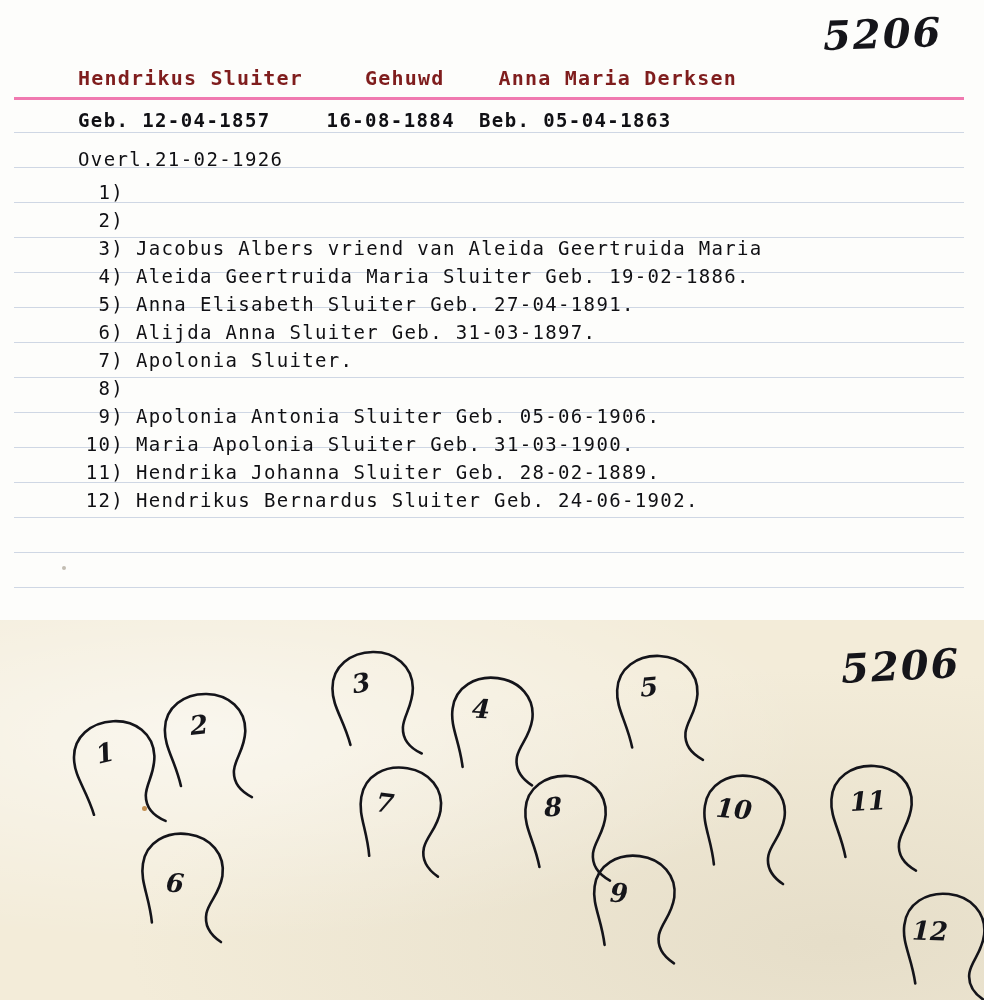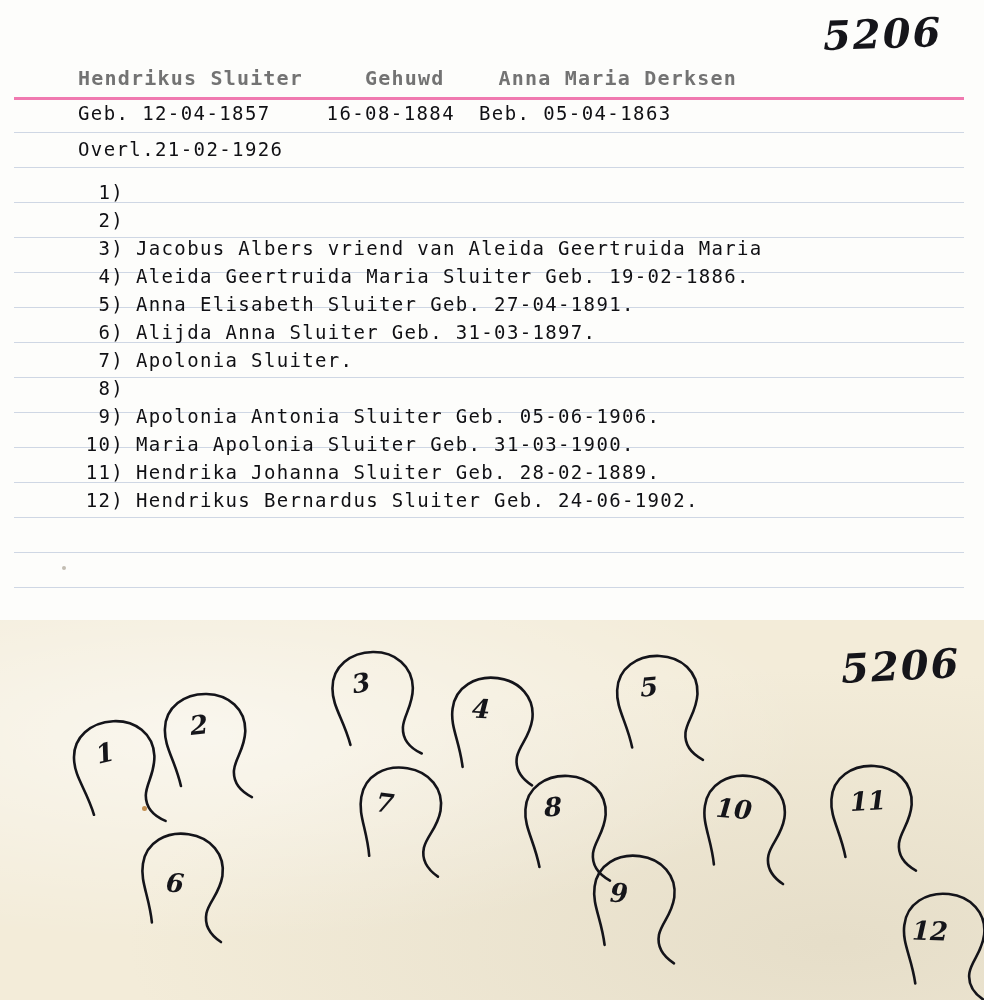--- a/index.html
+++ b/index.html
@@ -61,40 +61,41 @@
     transform: rotate(-2deg);
   }
   .head-row {
     position: absolute;
     left: 78px;
     top: 66px;
     width: 860px;
     font-size: 20px;
     font-weight: 700;
     letter-spacing: 1.2px;
-    color: #737373;
+    color: #7f1d1d;
     white-space: nowrap;
   }
   .head-husband { display: inline-block; }
   .head-married { display: inline-block; margin-left: 62px; }
   .head-wife { display: inline-block; margin-left: 54px; }
 
   .dates-row1 {
     position: absolute;
     left: 78px;
-    top: 102px;
+    top: 109px;
     font-size: 19px;
     letter-spacing: 1.4px;
     color: #101014;
     white-space: nowrap;
+    font-weight: bold;
   }
   .dates-row2 {
     position: absolute;
     left: 78px;
-    top: 138px;
+    top: 148px;
     font-size: 19px;
     letter-spacing: 1.4px;
     color: #101014;
     white-space: nowrap;
     text-align: center;
   }
   .sp-wide { display: inline-block; width: 56px; }
   .sp-mid { display: inline-block; width: 24px; }
 
   .entries {

